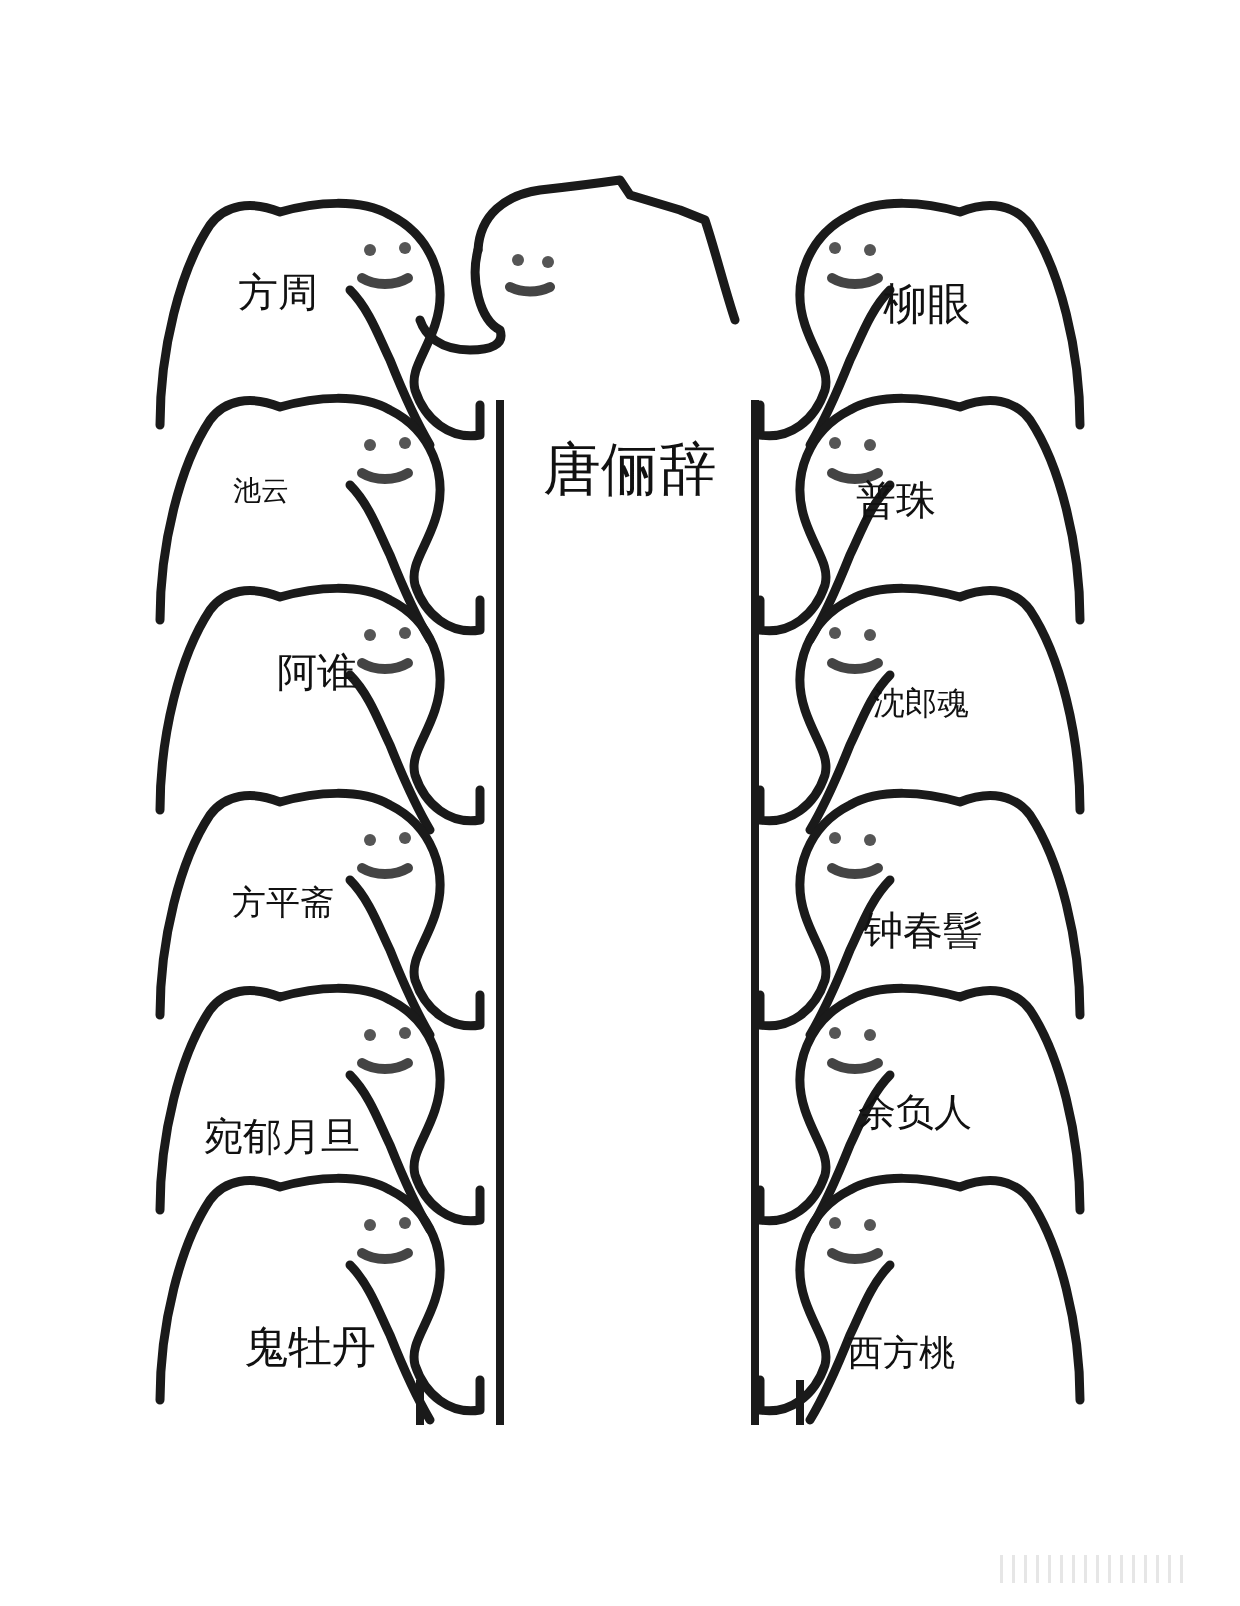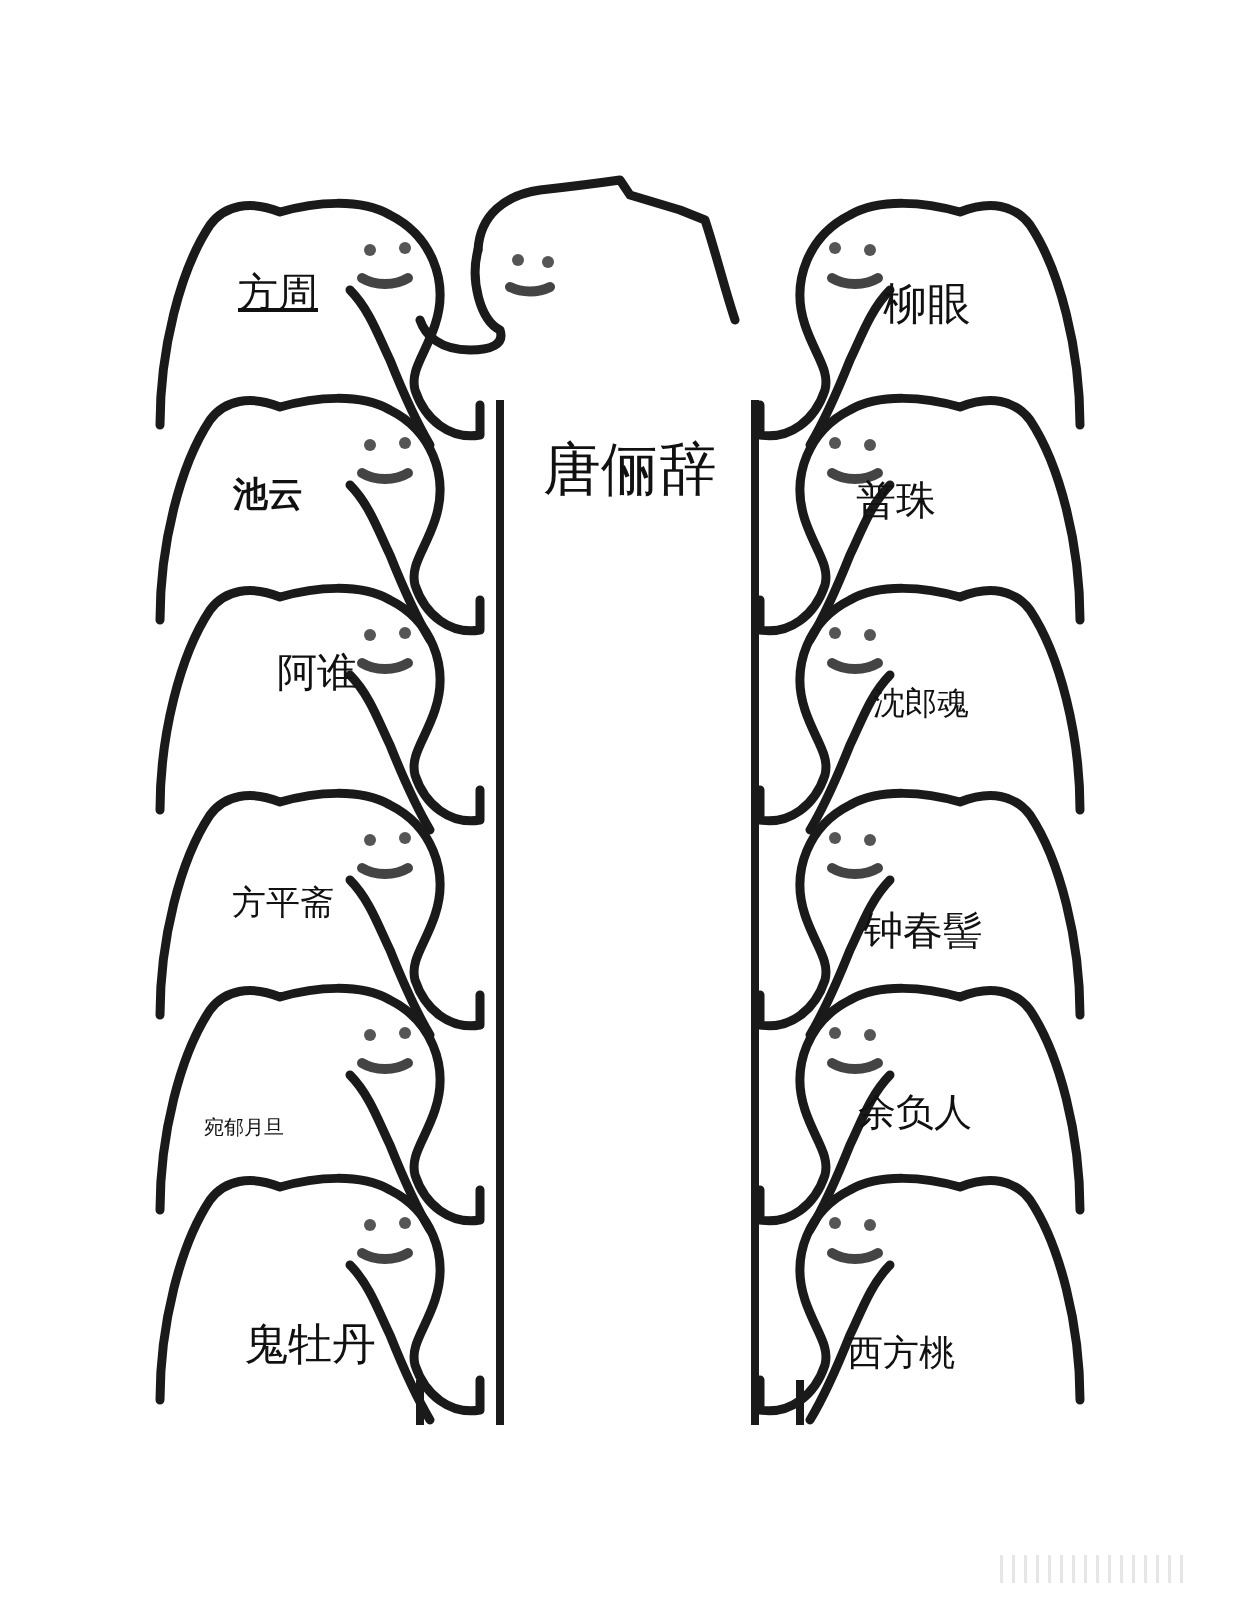--- a/index.html
+++ b/index.html
@@ -76,26 +76,26 @@
       <line x1="500" y1="400" x2="500" y2="1425"></line>
       <line x1="755" y1="400" x2="755" y2="1425"></line>
       <line x1="420" y1="1380" x2="420" y2="1425"></line>
       <line x1="800" y1="1380" x2="800" y2="1425"></line>
     </g>
   </svg>
 
   
   <div class="label" style="left:543px;top:440px;font-size:58px;">唐俪辞</div>
 
-  <div class="label" style="left:238px;top:272px;font-size:40px;text-decoration:underline;">方周</div>
-  <div class="label" style="left:233px;top:477px;font-size:35px;font-weight:bold;">池云</div>
+  <div class="label" style="left:238px;top:272px;font-size:40px;">方周</div>
+  <div class="label" style="left:233px;top:477px;font-size:28px;">池云</div>
   <div class="label" style="left:245px;top:652px;font-size:40px;margin-left:32px;">阿谁</div>
   <div class="label" style="left:232px;top:885px;font-size:34px;">方平斋</div>
-  <div class="label" style="left:204px;top:1117px;font-size:20px;">宛郁月旦</div>
-  <div class="label" style="left:244px;top:1325px;font-size:44px;font-family:Liberation Mono, monospace;">鬼牡丹</div>
+  <div class="label" style="left:204px;top:1117px;font-size:39px;">宛郁月旦</div>
+  <div class="label" style="left:244px;top:1325px;font-size:44px;">鬼牡丹</div>
 
   <div class="label" style="left:883px;top:282px;font-size:44px;">柳眼</div>
   <div class="label" style="left:856px;top:480px;font-size:40px;">普珠</div>
   <div class="label" style="left:873px;top:690px;font-size:32px;font-family:Liberation Mono, monospace;">沈郎魂</div>
   <div class="label" style="left:863px;top:910px;font-size:40px;">钟春髻</div>
   <div class="label" style="left:858px;top:1093px;font-size:38px;">余负人</div>
   <div class="label" style="left:847px;top:1335px;font-size:36px;">西方桃</div>
 
   
   <div class="watermark">

